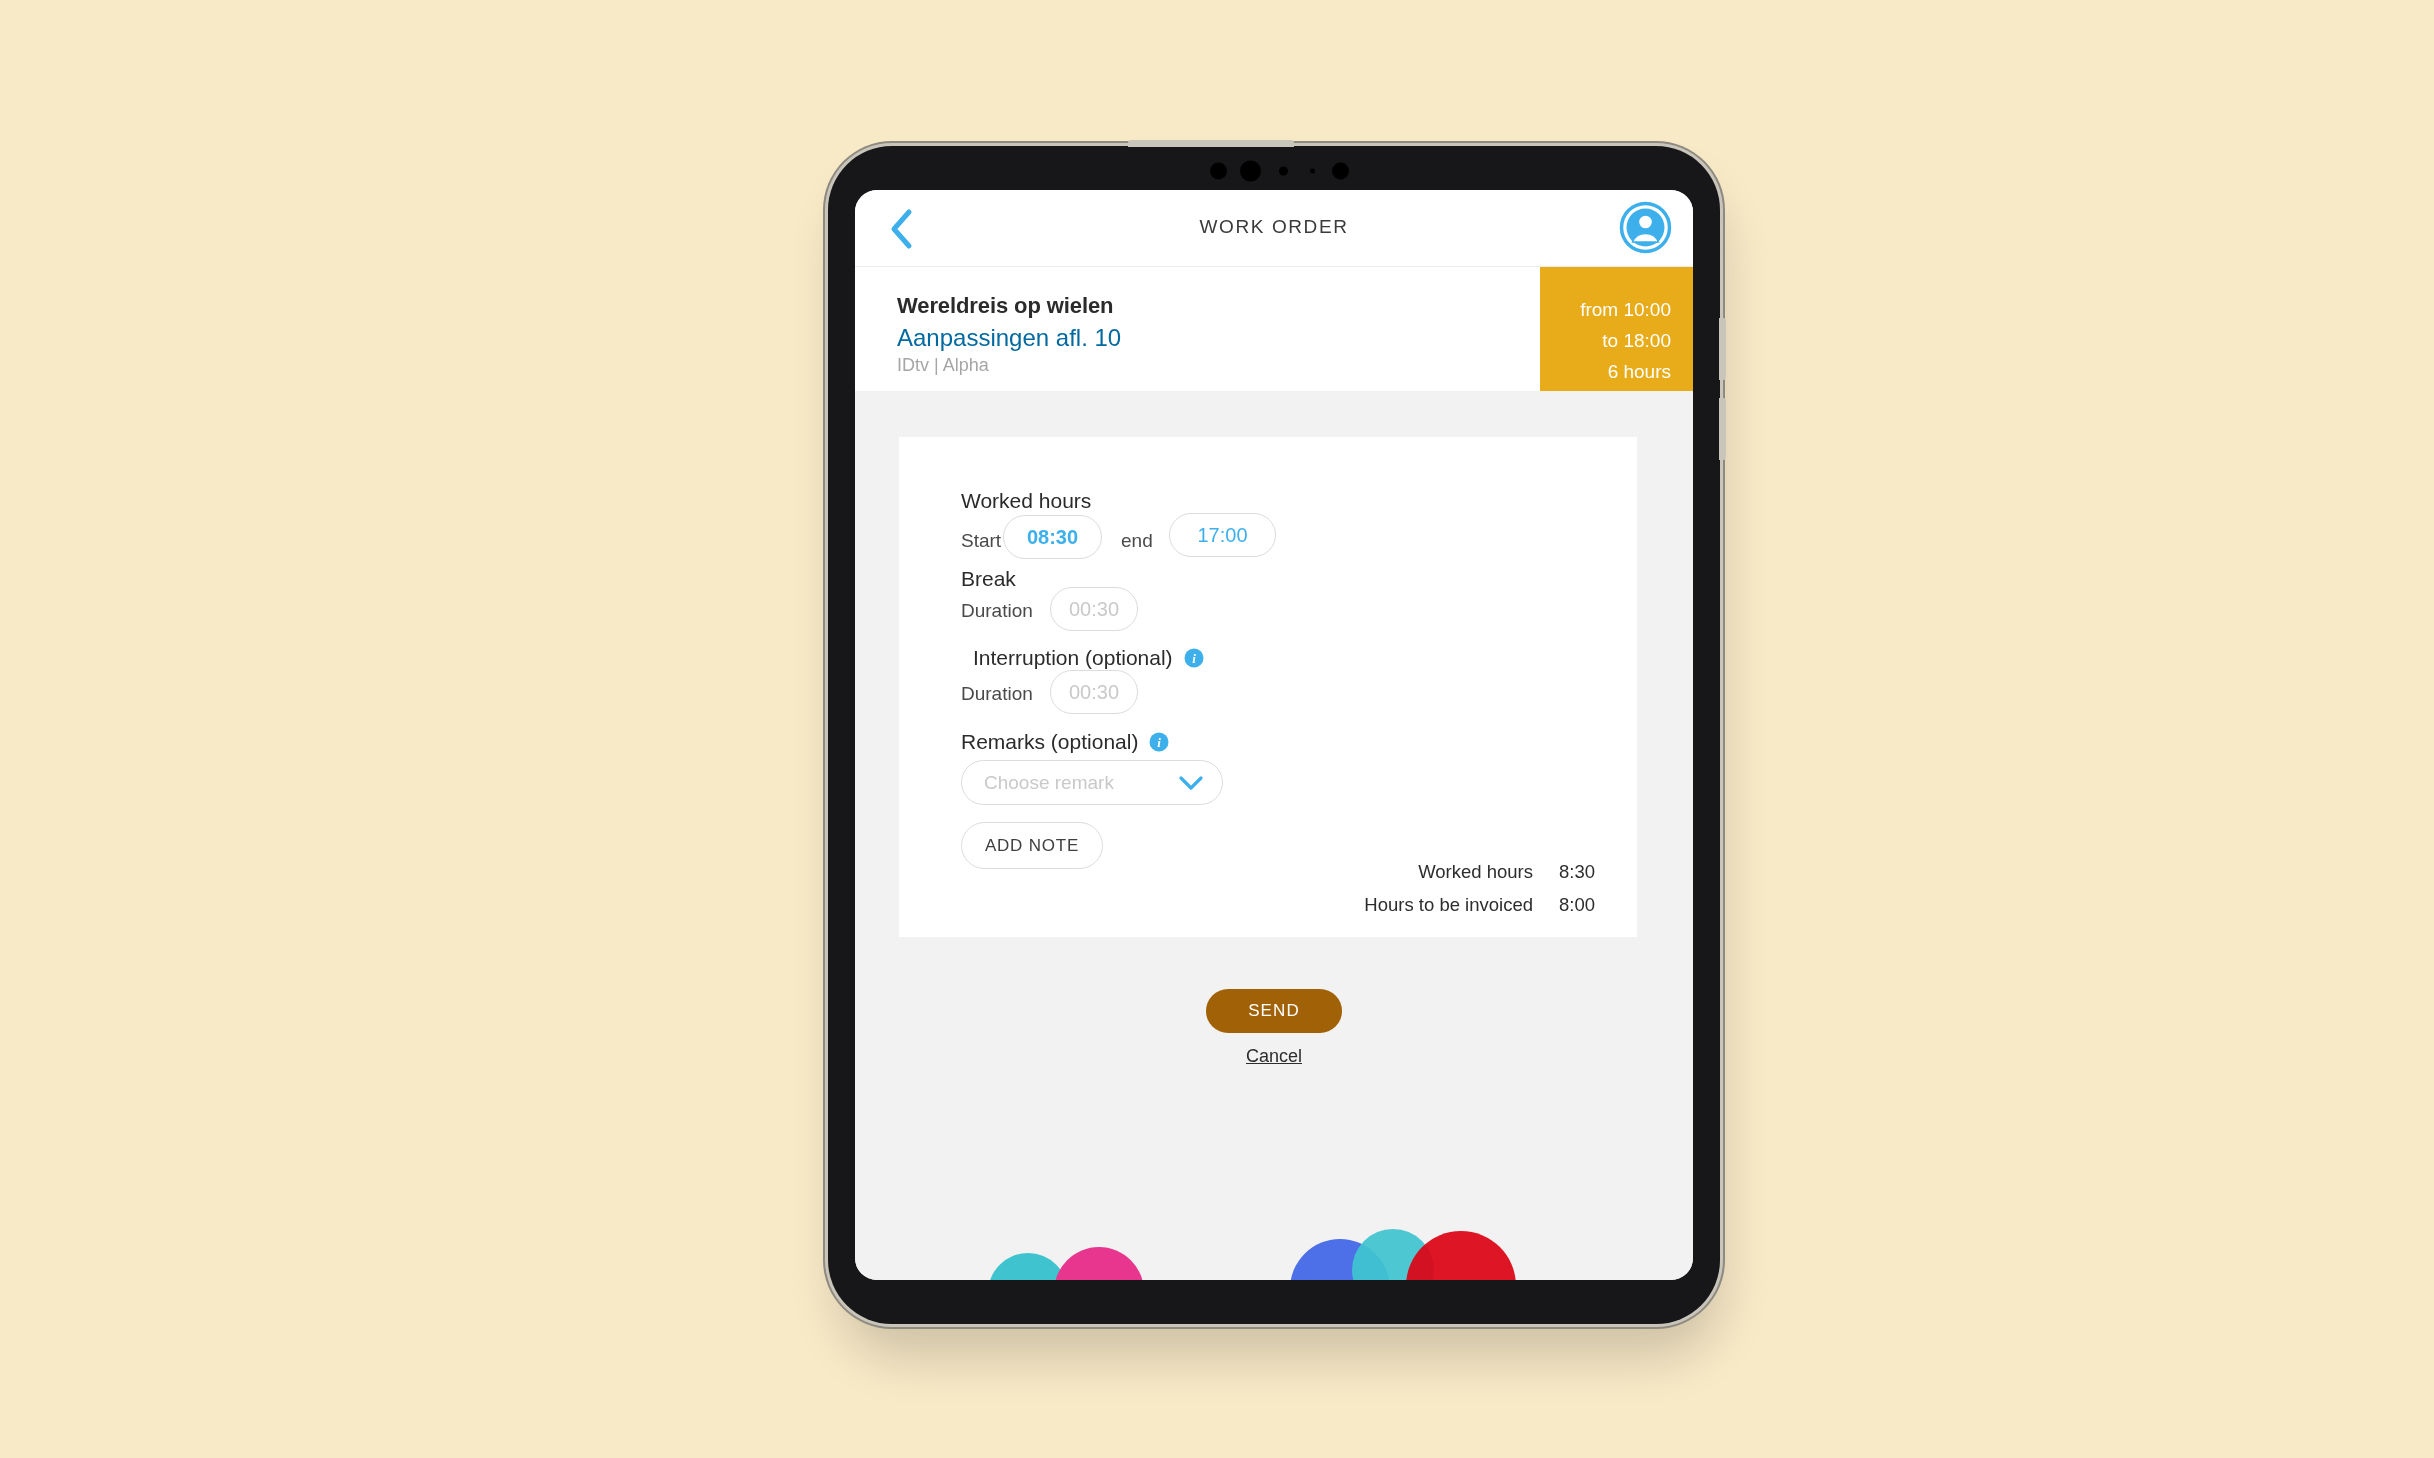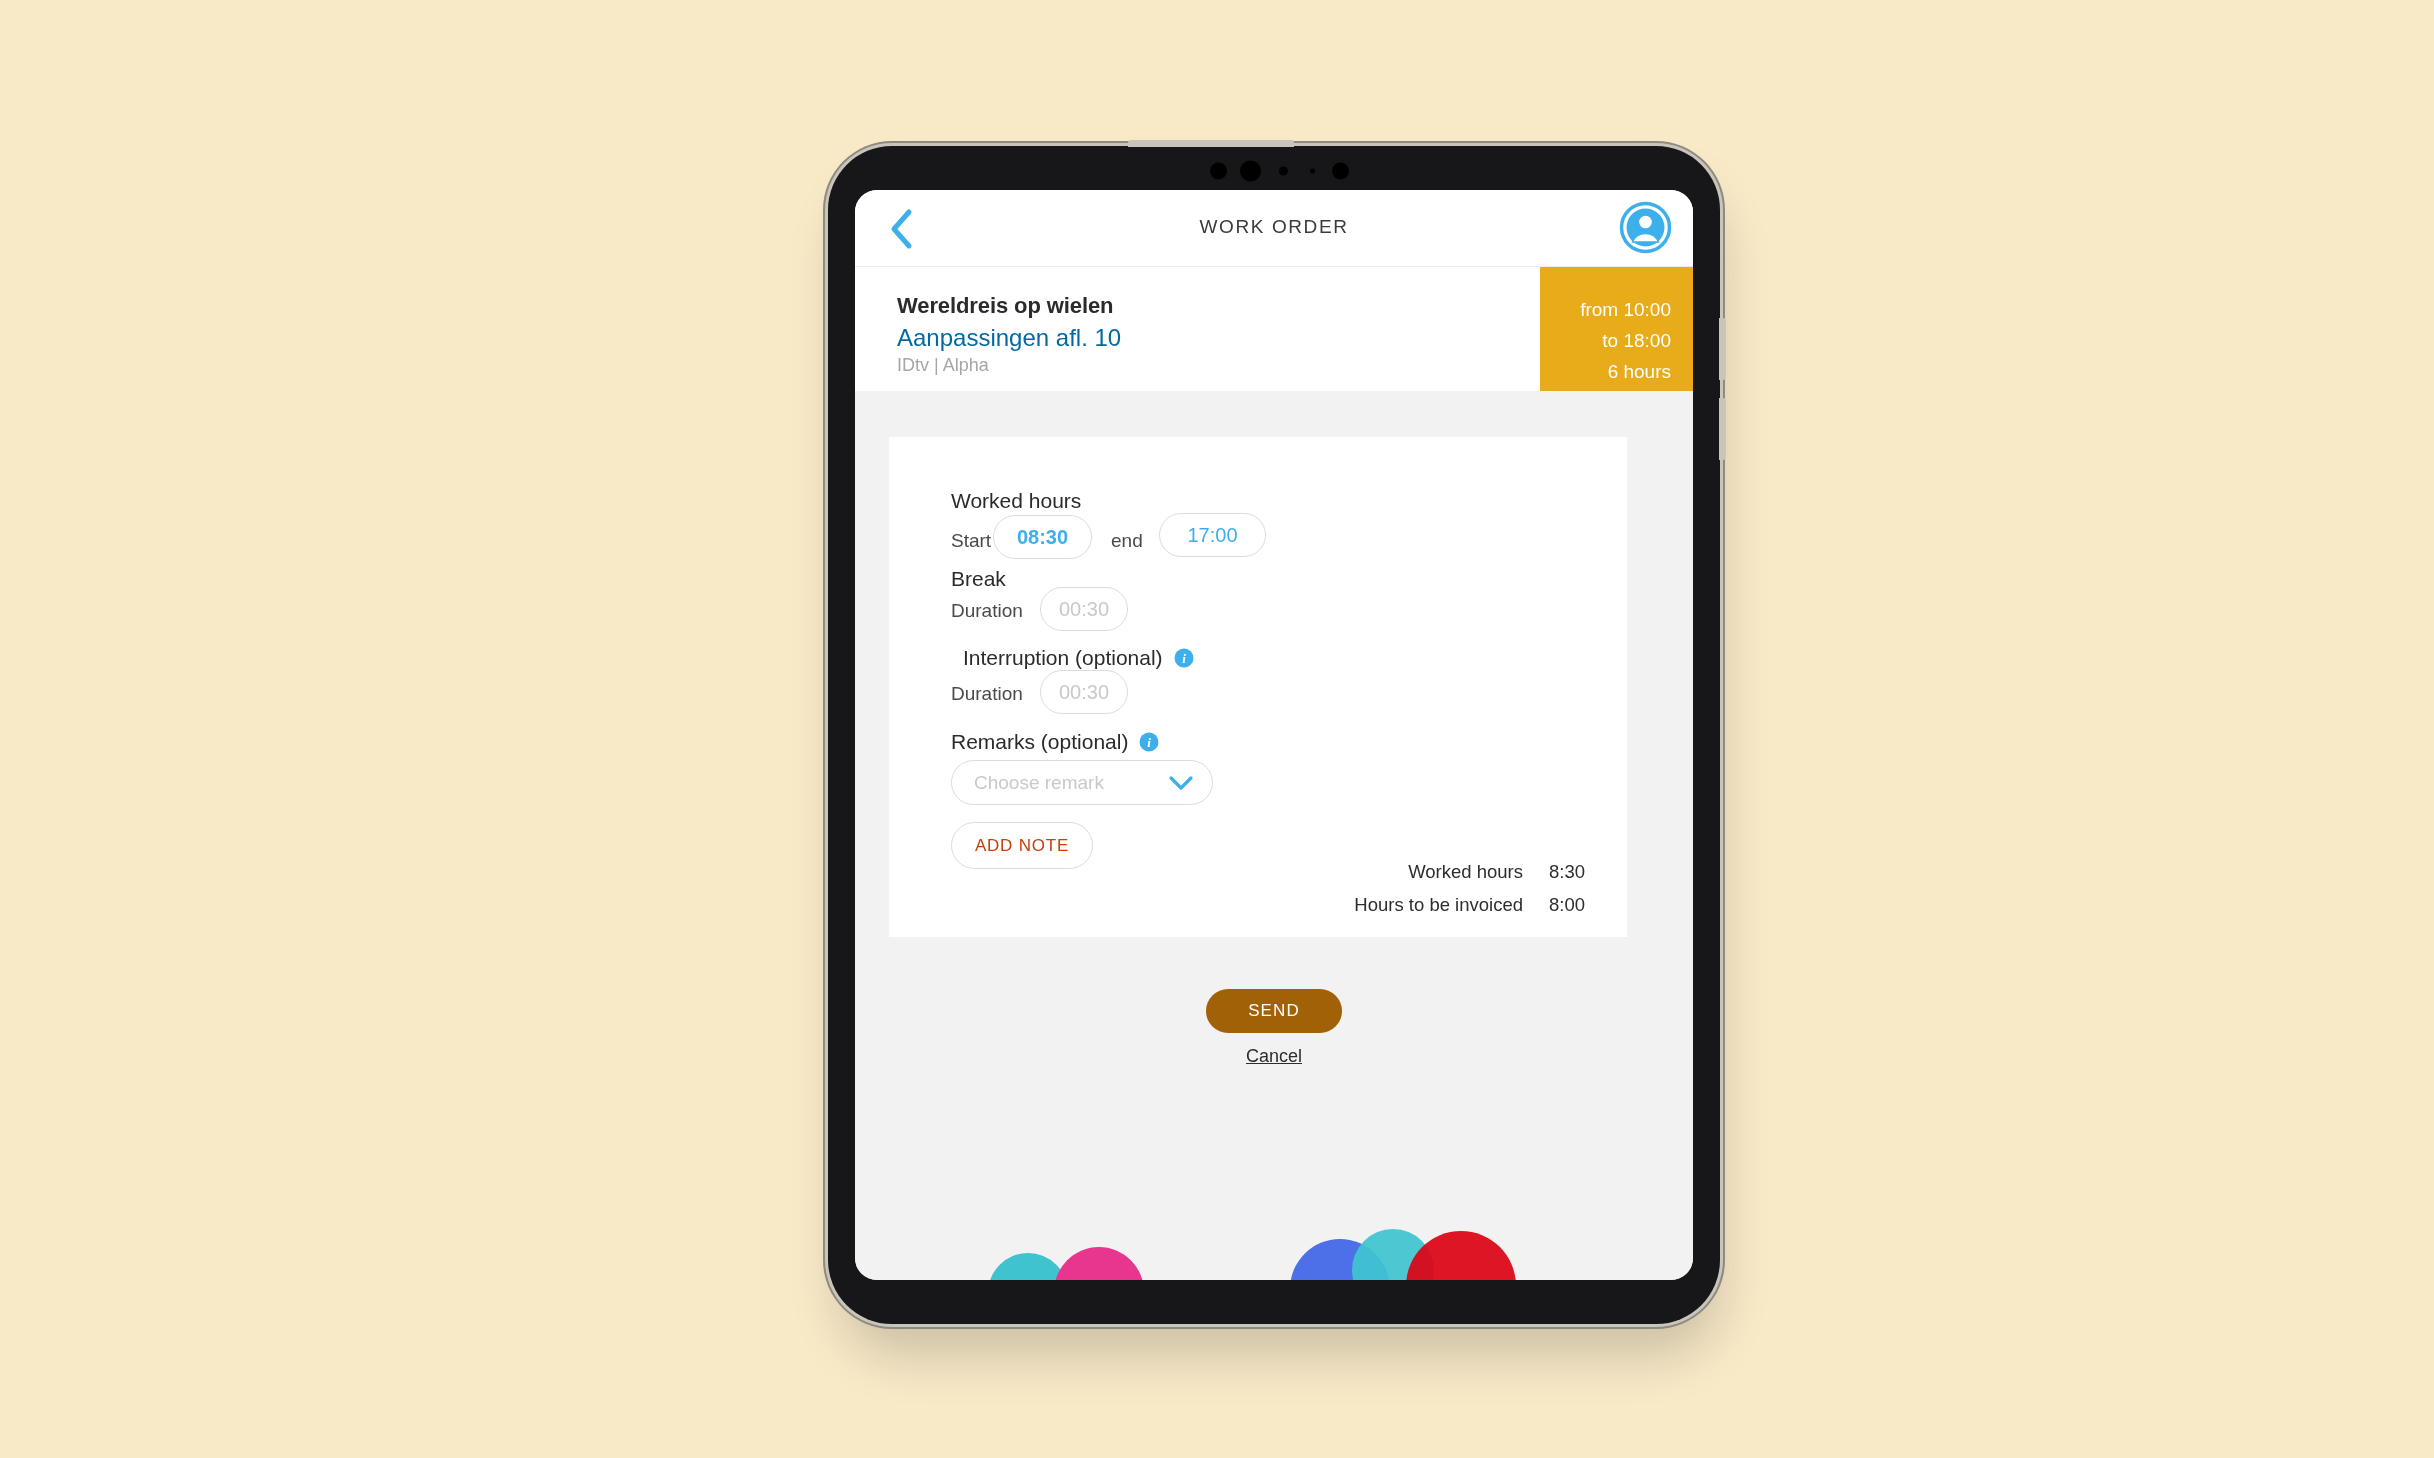--- a/index.html
+++ b/index.html
@@ -186,21 +186,21 @@
   }
 
   
   #content-area {
     position: relative;
     height: 890px;
     background: #f2f2f2;
   }
   #form-card {
     position: absolute;
-    left: 34px;
+    left: 44px;
     top: 46px;
     width: 738px;
     height: 500px;
     background: #fff;
   }
   .section-title {
     font-size: 21px;
     color: #2b2b2b;
     font-weight: normal;
   }
@@ -265,21 +265,21 @@
 
   #add-note-button {
     position: absolute;
     left: 62px;
     top: 385px;
     width: 142px;
     height: 47px;
     border: 1px solid #dcdcdc;
     border-radius: 25px;
     background: #fff;
-    color: #c2410c;
+    color: #404040;
     font-size: 17px;
     letter-spacing: .8px;
     display: flex;
     align-items: center;
     justify-content: center;
     cursor: pointer;
     box-sizing: border-box;
   }
 
   #summary {

